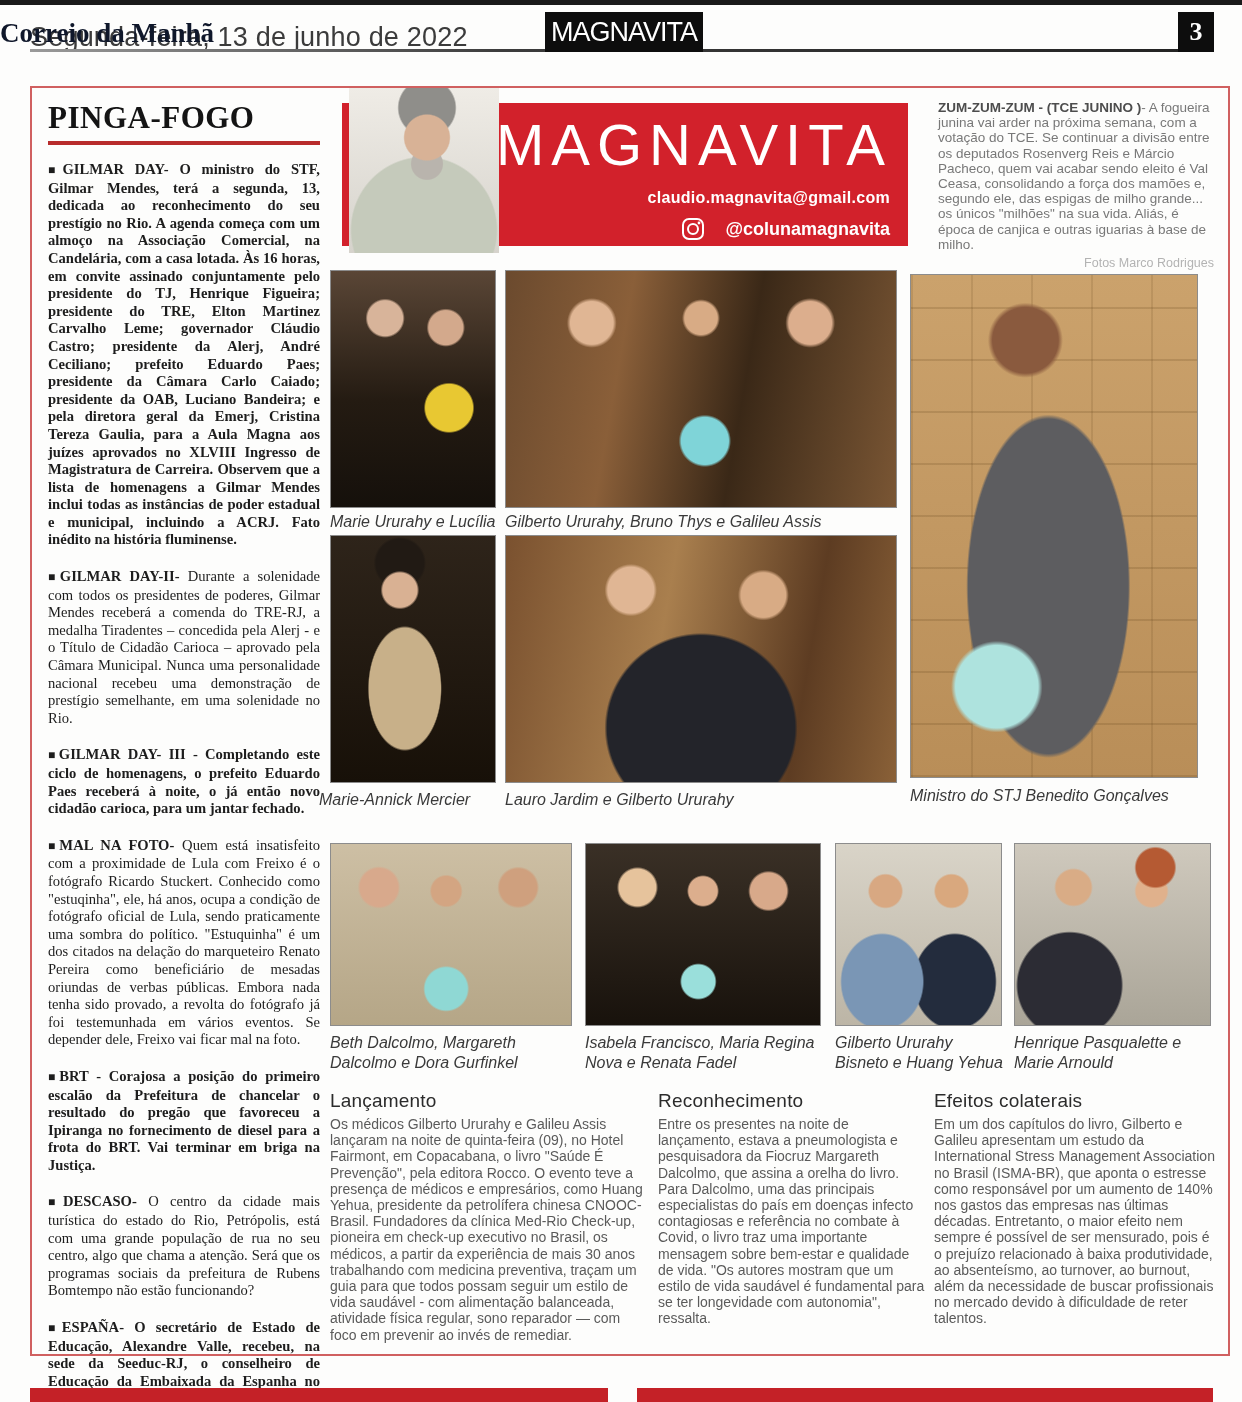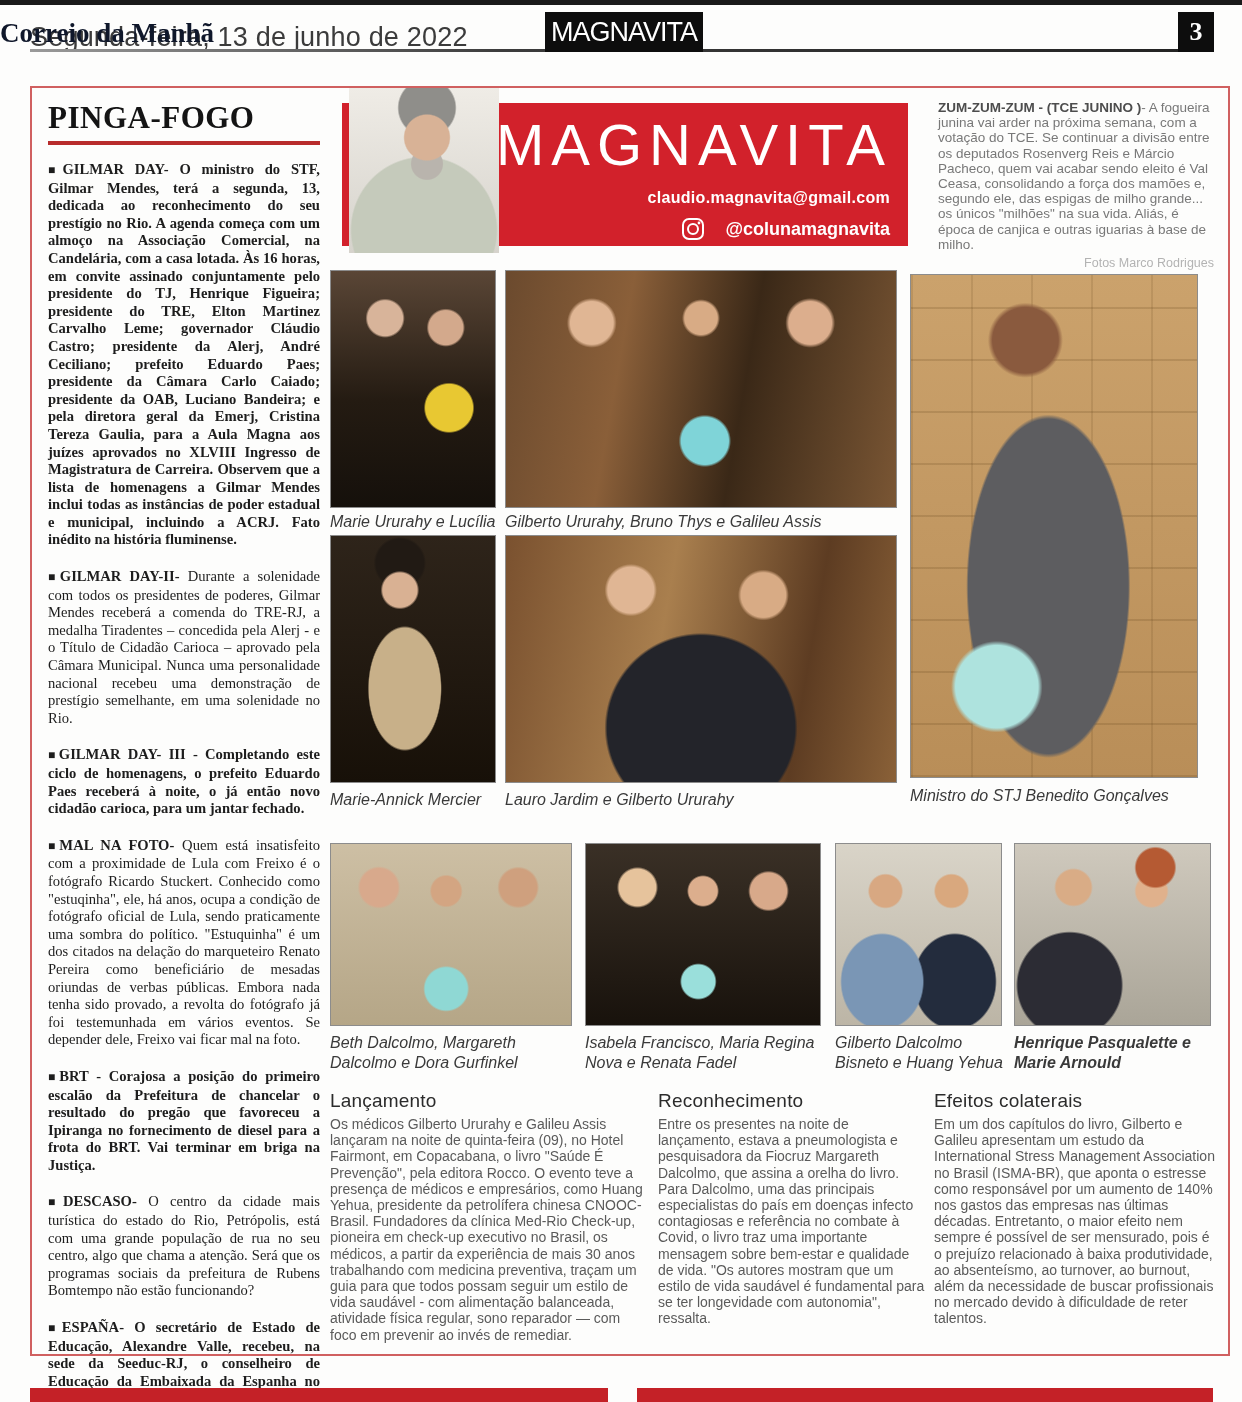--- a/index.html
+++ b/index.html
@@ -161,36 +161,36 @@
 <div class="abs photo ph-p1" style="left:330px;top:270px;width:166px;height:238px;"></div>
 <div class="abs cap" style="left:330px;top:512px;width:180px;">Marie Ururahy e Lucília Lopes</div>
 
 <div class="abs photo ph-p2" style="left:505px;top:270px;width:392px;height:238px;"></div>
 <div class="abs cap" style="left:505px;top:512px;width:400px;">Gilberto Ururahy, Bruno Thys e Galileu Assis</div>
 
 <div class="abs photo ph-p3" style="left:910px;top:274px;width:288px;height:504px;"></div>
 <div class="abs cap" style="left:910px;top:786px;width:300px;">Ministro do STJ Benedito Gonçalves</div>
 
 <div class="abs photo ph-p4" style="left:330px;top:535px;width:166px;height:248px;"></div>
-<div class="abs cap" style="left:330px;top:790px;width:180px;">Marie-Annick Mercier</div>
+<div class="abs cap" style="left:319px;top:790px;width:180px;">Marie-Annick Mercier</div>
 
 <div class="abs photo ph-p5" style="left:505px;top:535px;width:392px;height:248px;"></div>
 <div class="abs cap" style="left:505px;top:790px;width:400px;">Lauro Jardim e Gilberto Ururahy</div>
 
 <div class="abs photo ph-p6" style="left:330px;top:843px;width:242px;height:183px;"></div>
 <div class="abs cap" style="left:330px;top:1033px;width:235px;">Beth Dalcolmo, Margareth Dalcolmo e Dora Gurfinkel</div>
 
 <div class="abs photo ph-p7" style="left:585px;top:843px;width:236px;height:183px;"></div>
 <div class="abs cap" style="left:585px;top:1033px;width:235px;">Isabela Francisco, Maria Regina Nova e Renata Fadel</div>
 
 <div class="abs photo ph-p8" style="left:835px;top:843px;width:167px;height:183px;"></div>
-<div class="abs cap" style="left:835px;top:1033px;width:175px;">Gilberto Dalcolmo Bisneto e Huang Yehua</div>
+<div class="abs cap" style="left:835px;top:1033px;width:175px;">Gilberto Ururahy Bisneto e Huang Yehua</div>
 
 <div class="abs photo ph-p9" style="left:1014px;top:843px;width:197px;height:183px;"></div>
-<div class="abs cap" style="left:1014px;top:1033px;width:195px;font-weight:bold;">Henrique Pasqualette e Marie Arnould</div>
+<div class="abs cap" style="left:1014px;top:1033px;width:195px;">Henrique Pasqualette e Marie Arnould</div>
 
 <div class="abs article" style="left:330px;width:313px;">
   <div class="art-title">Lançamento</div>
   <div class="art-body">Os médicos Gilberto Ururahy e Galileu Assis lançaram na noite de quinta-feira (09), no Hotel Fairmont, em Copacabana, o livro "Saúde É Prevenção", pela editora Rocco. O evento teve a presença de médicos e empresários, como Huang Yehua, presidente da petrolífera chinesa CNOOC- Brasil. Fundadores da clínica Med-Rio Check-up, pioneira em check-up executivo no Brasil, os médicos, a partir da experiência de mais 30 anos trabalhando com medicina preventiva, traçam um guia para que todos possam seguir um estilo de vida saudável - com alimentação balanceada, atividade física regular, sono reparador — com foco em prevenir ao invés de remediar.</div>
 </div>
 <div class="abs article" style="left:658px;width:270px;">
   <div class="art-title">Reconhecimento</div>
   <div class="art-body">Entre os presentes na noite de lançamento, estava a pneumologista e pesquisadora da Fiocruz Margareth Dalcolmo, que assina a orelha do livro. Para Dalcolmo, uma das principais especialistas do país em doenças infecto contagiosas e referência no combate à Covid, o livro traz uma importante mensagem sobre bem-estar e qualidade de vida. "Os autores mostram que um estilo de vida saudável é fundamental para se ter longevidade com autonomia", ressalta.</div>
 </div>
 <div class="abs article" style="left:934px;width:286px;">

